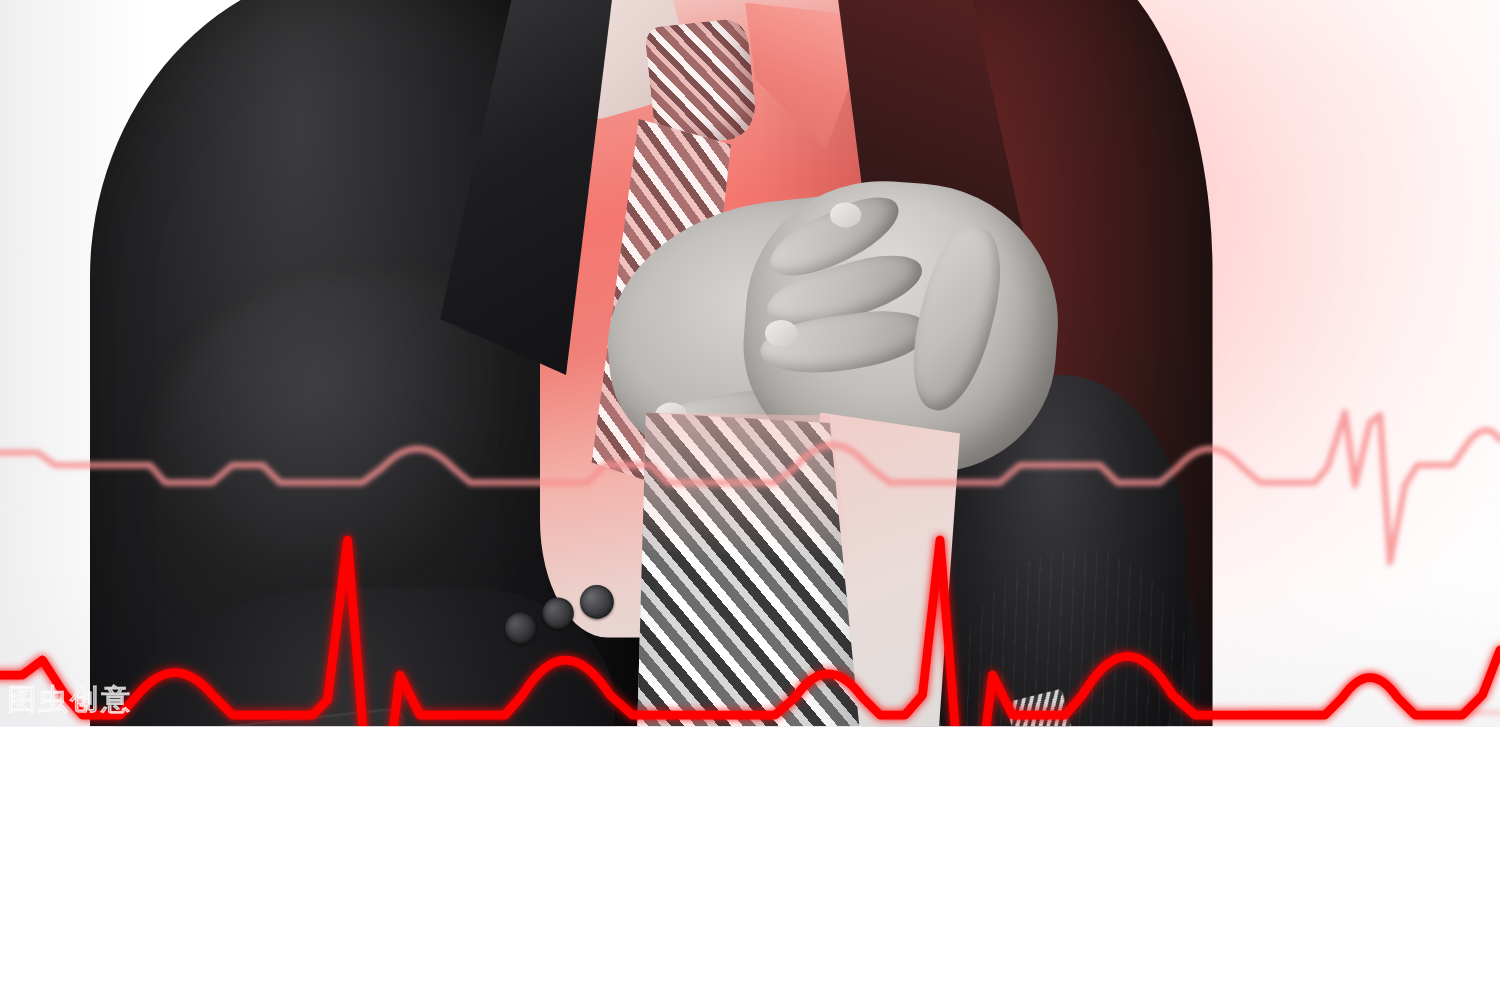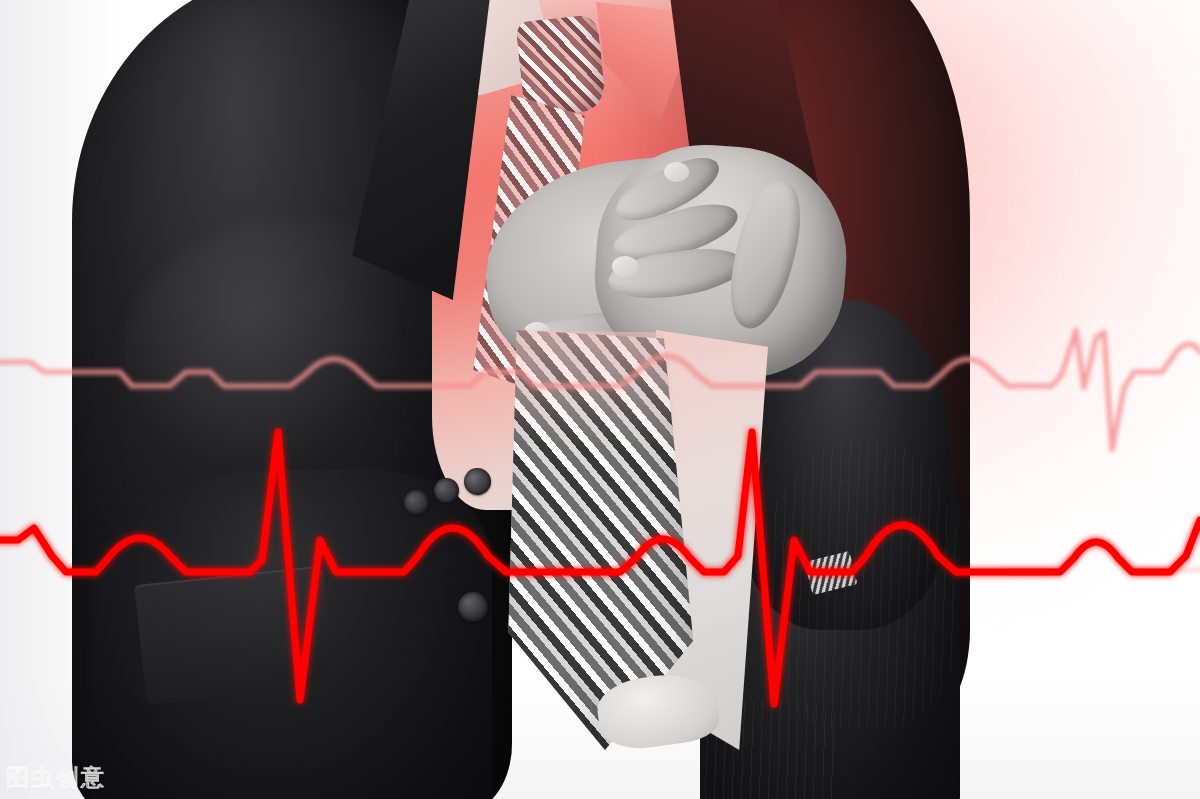--- a/index.html
+++ b/index.html
@@ -3,21 +3,21 @@
 <meta charset="utf-8">
 <style>
   html, body {
     margin: 0;
     padding: 0;
     background: #ffffff;
   }
   #stage {
     position: relative;
     width: 1200px;
-    height: 799px;
+    height: 581px;
     overflow: hidden;
     background: #701a75;
     font-family: "Liberation Sans", sans-serif;
   }
 
   
   .bg-white {
     position: absolute; inset: 0;
     background: #ffffff;
   }

